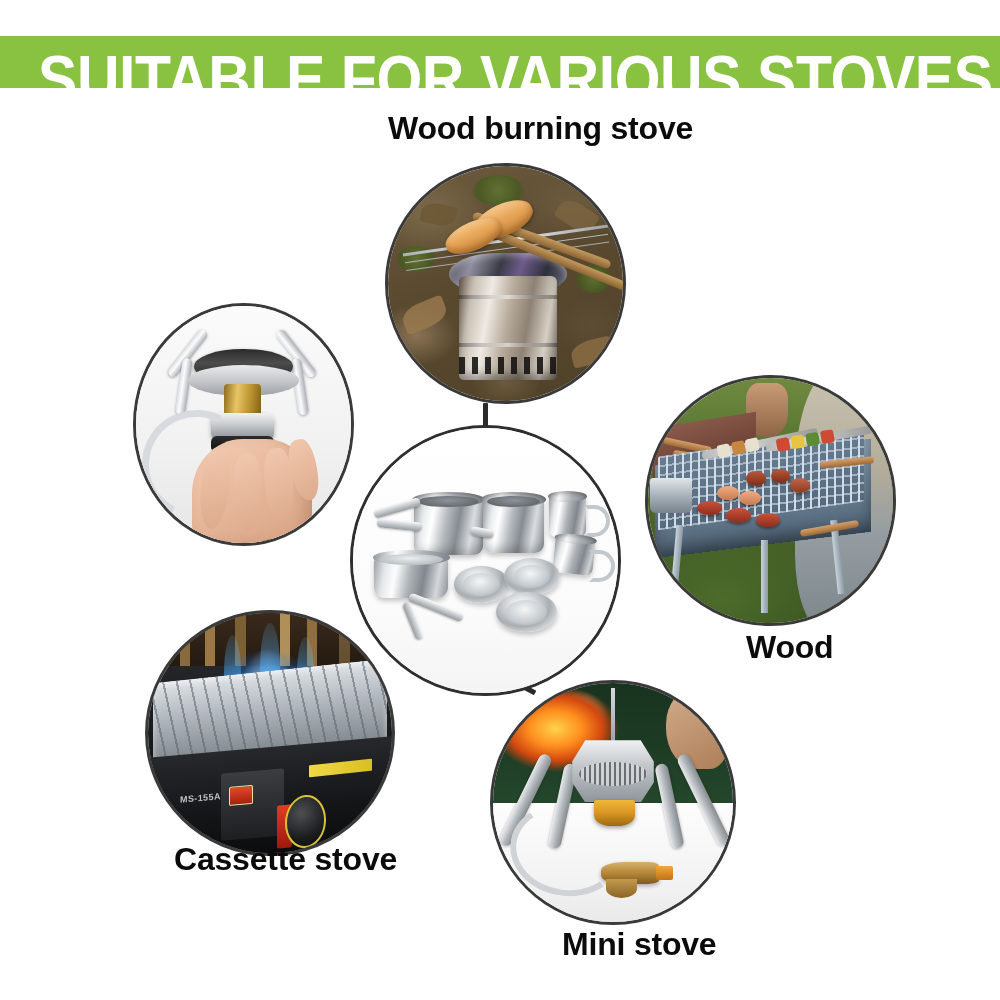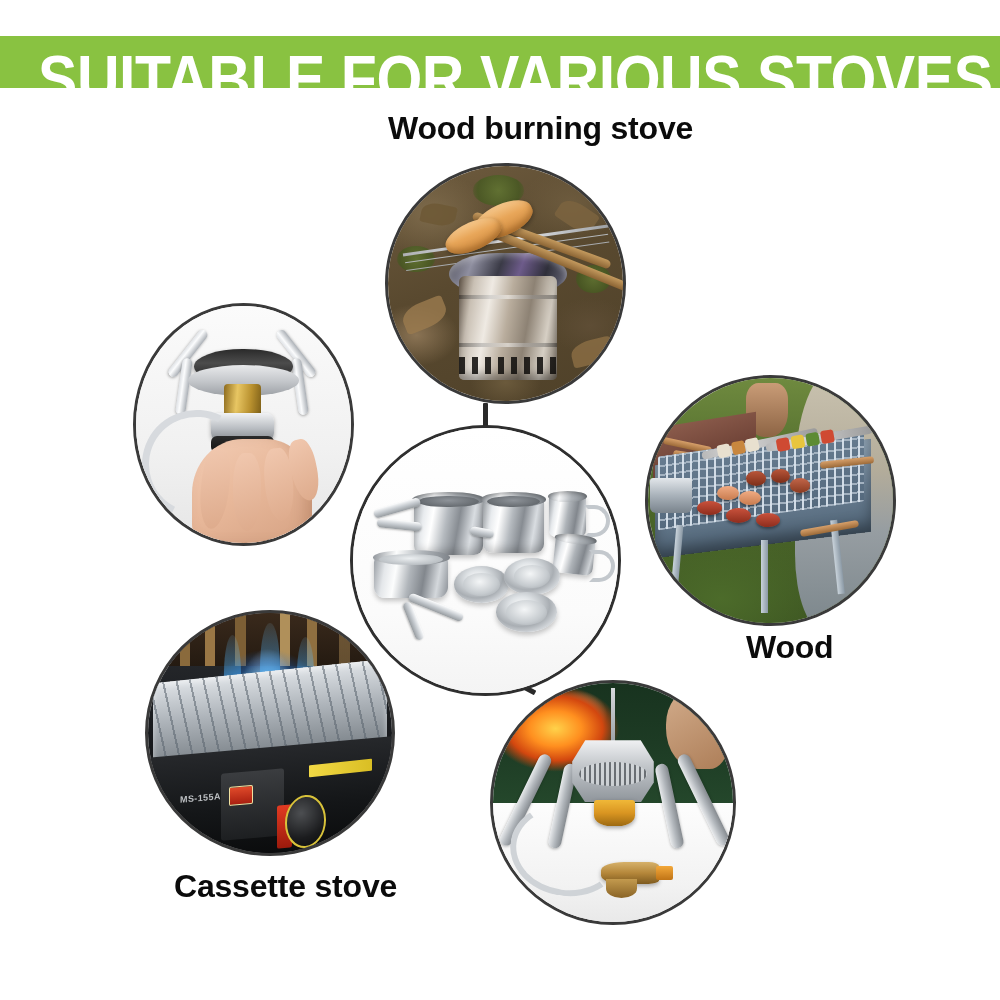--- a/index.html
+++ b/index.html
@@ -734,41 +734,42 @@
       </div>
       <div class="cs-base"></div>
       <div class="cs-yellow"></div>
       <div class="cs-panel"></div>
       <div class="cs-model">MS-155A</div>
       <div class="cs-red-btn"></div>
       <div class="cs-knob-red"></div>
       <div class="cs-knob"></div>
     </div>
   </div>
-  <div class="label" style="left:174px; top:780px;text-align:right;">Cassette stove</div>
+  <div class="label" style="left:174px; top:753px;text-align:right;">Cassette stove</div>
 
   <div class="node photo" style="left:490px; top:592px; width:246px; height:245px;">
     <div class="scene">
       <div class="ms-top"></div>
       <div class="ms-bottom"></div>
       <div class="ms-hand"></div>
       <div class="ms-stem"></div>
       <div class="ms-leg" style="left:20%; top:30%; height:42%; transform:rotate(26deg);"></div>
       <div class="ms-leg" style="left:76%; top:30%; height:42%; transform:rotate(-26deg);"></div>
       <div class="ms-leg" style="left:30%; top:34%; height:36%; transform:rotate(12deg);"></div>
       <div class="ms-leg" style="left:67%; top:34%; height:36%; transform:rotate(-12deg);"></div>
       <div class="ms-burner"></div>
       <div class="ms-burner-holes"></div>
       <div class="ms-gold"></div>
       <div class="ms-hose"></div>
       <div class="ms-regulator"></div>
       <div class="ms-reg-disc"></div>
       <div class="ms-reg-cap"></div>
     </div>
   </div>
+  <div class="label" style="left:562px; top:838px;">Mini stove</div>
 
   <div class="node hub" style="left:350px; top:337px; width:271px; height:271px;">
     <div class="scene">
       <div class="hub-bg"></div>
 
       <div class="pot" style="left:23%; top:26%; width:26%; height:22%;">
         <div class="pot-rim"></div>
         <div class="pot-inner"></div>
       </div>
       <div class="fold-handle" style="left:8%; top:31%; width:18%; transform:rotate(-16deg);"></div>

